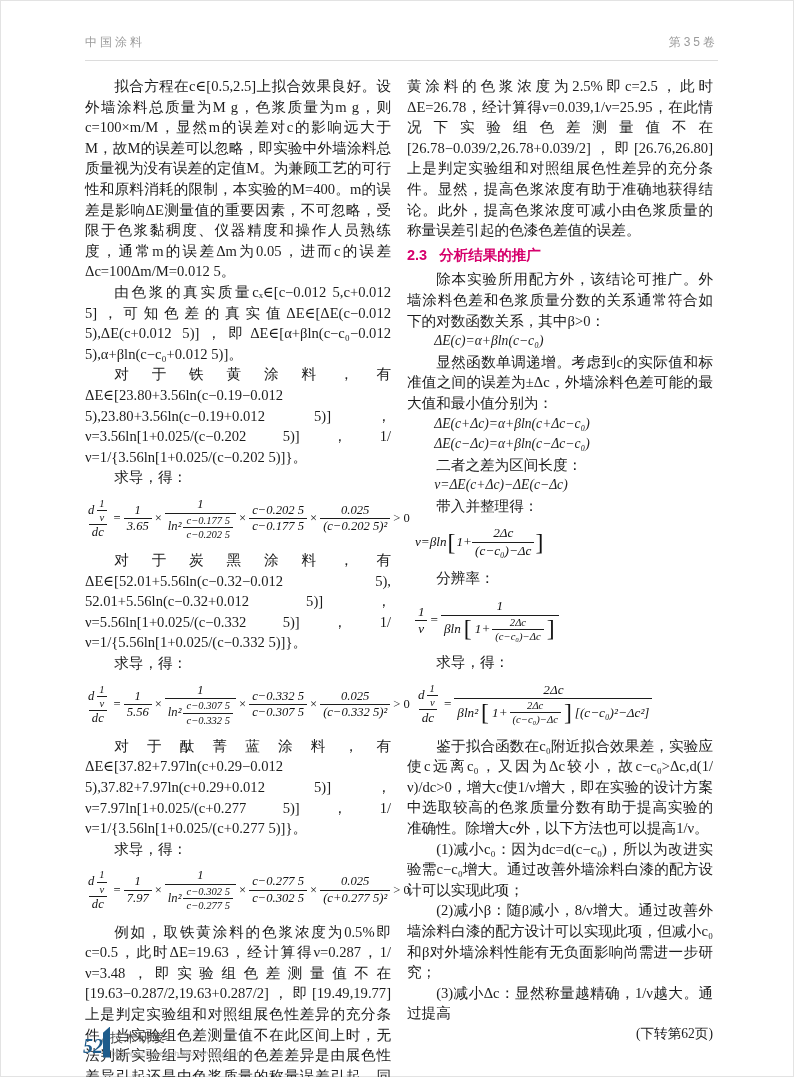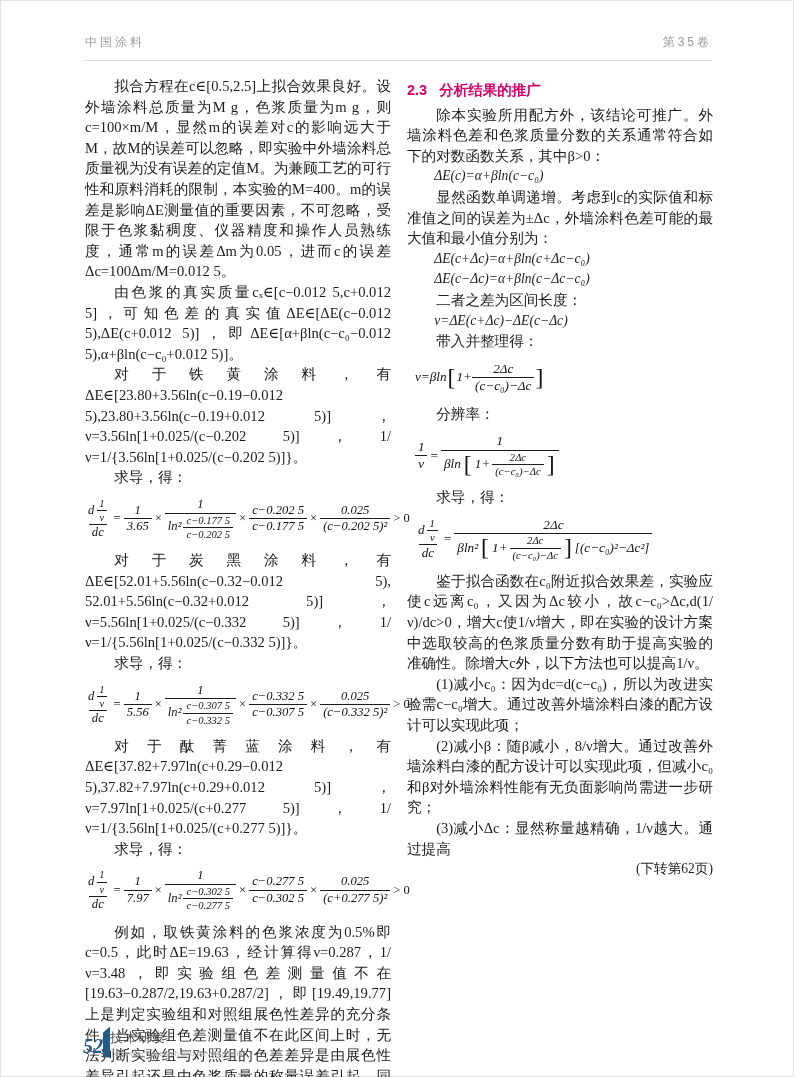--- a/index.html
+++ b/index.html
@@ -8,21 +8,21 @@
     --header-gray:#9b9b9b;
   }
   html,body{margin:0;padding:0;}
   body{
     width:794px;height:1077px;position:relative;background:#ffffff;overflow:hidden;
     font-family:"Liberation Serif","DejaVu Serif",serif;color:#1c1c1c;
   }
   .page-frame{position:absolute;inset:0;border:1px solid #e3e3e3;pointer-events:none;}
   
   .header{
-    position:absolute;left:85px;right:82px;top:34px;display:flex;justify-content:space-between;
+    position:absolute;left:85px;right:76px;top:34px;display:flex;justify-content:space-between;
     font-family:"Liberation Sans","DejaVu Sans",sans-serif;font-size:12px;color:var(--header-gray);
     letter-spacing:3px;padding-bottom:9px;border-bottom:1px solid #dcdcdc;
   }
   
   .content{position:absolute;left:85px;top:76px;width:628px;display:flex;gap:16px;}
   .col{width:306px;font-size:14.6px;line-height:20.6px;text-align:justify;}
   .col p{margin:0;}
   .ind{text-indent:2em;}
   .fline{text-indent:2em;font-style:italic;margin:2px 0;font-size:13.6px;}
   .cont{text-align:right;font-size:13.6px;margin-top:6px;}
@@ -197,20 +197,21 @@
           <span class="n">0.025</span>
           <span class="d">(c+0.277 5)²</span>
         </span>
       <span class="op">&gt; 0</span>
     </div>
 
     <p class="ind">例如，取铁黄涂料的色浆浓度为0.5%即c=0.5，此时ΔE=19.63，经计算得ν=0.287，1/ν=3.48，即实验组色差测量值不在[19.63−0.287/2,19.63+0.287/2]，即[19.49,19.77]上是判定实验组和对照组展色性差异的充分条件。当实验组色差测量值不在此区间上时，无法判断实验组与对照组的色差差异是由展色性差异引起还是由色浆质量的称量误差引起。同理，取铁</p>
   </div>
 
   <div class="col">
+    <p>黄涂料的色浆浓度为2.5%即c=2.5，此时ΔE=26.78，经计算得ν=0.039,1/ν=25.95，在此情况下实验组色差测量值不在[26.78−0.039/2,26.78+0.039/2]，即[26.76,26.80]上是判定实验组和对照组展色性差异的充分条件。显然，提高色浆浓度有助于准确地获得结论。此外，提高色浆浓度可减小由色浆质量的称量误差引起的色漆色差值的误差。</p>
 
     <div class="sec-h">
       <span>2.3</span>
       <span>分析结果的推广</span>
     </div>
 
     <p class="ind">除本实验所用配方外，该结论可推广。外墙涂料色差和色浆质量分数的关系通常符合如下的对数函数关系，其中β&gt;0：</p>
     <p class="fline">ΔE(c)=α+βln(c−c₀)</p>
     <p class="ind">显然函数单调递增。考虑到c的实际值和标准值之间的误差为±Δc，外墙涂料色差可能的最大值和最小值分别为：</p>
     <p class="fline">ΔE(c+Δc)=α+βln(c+Δc−c₀)</p>

